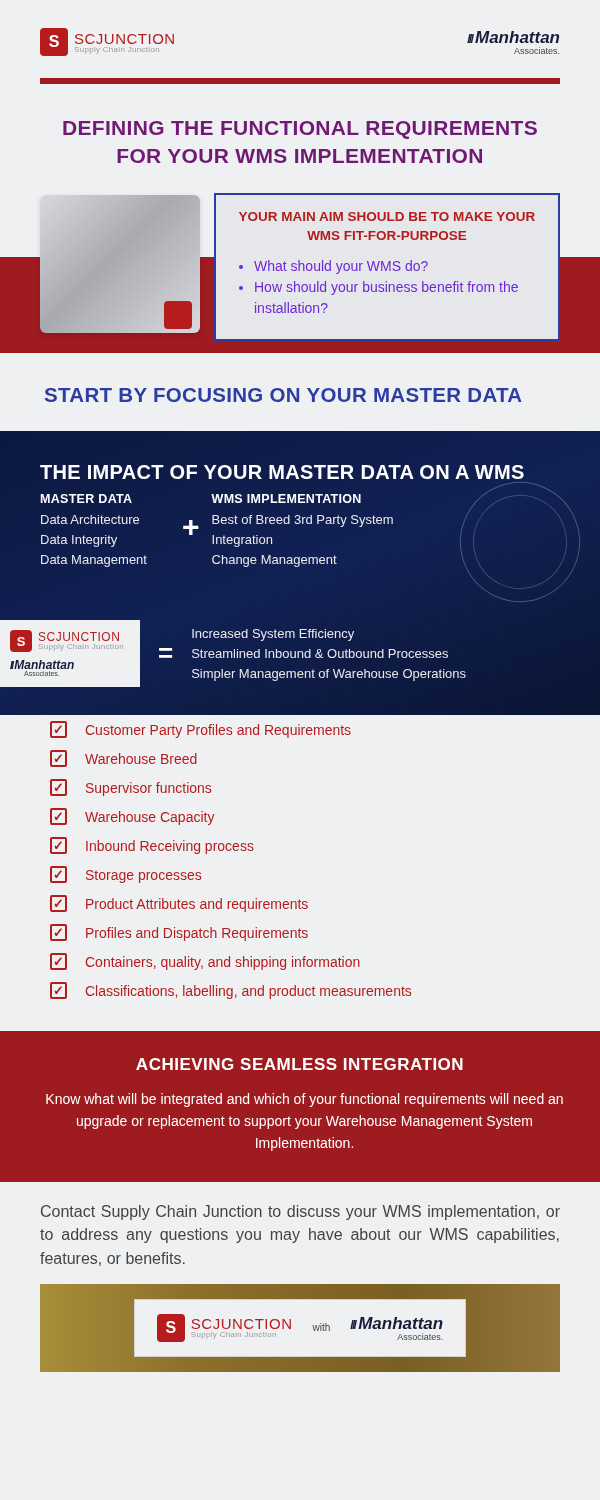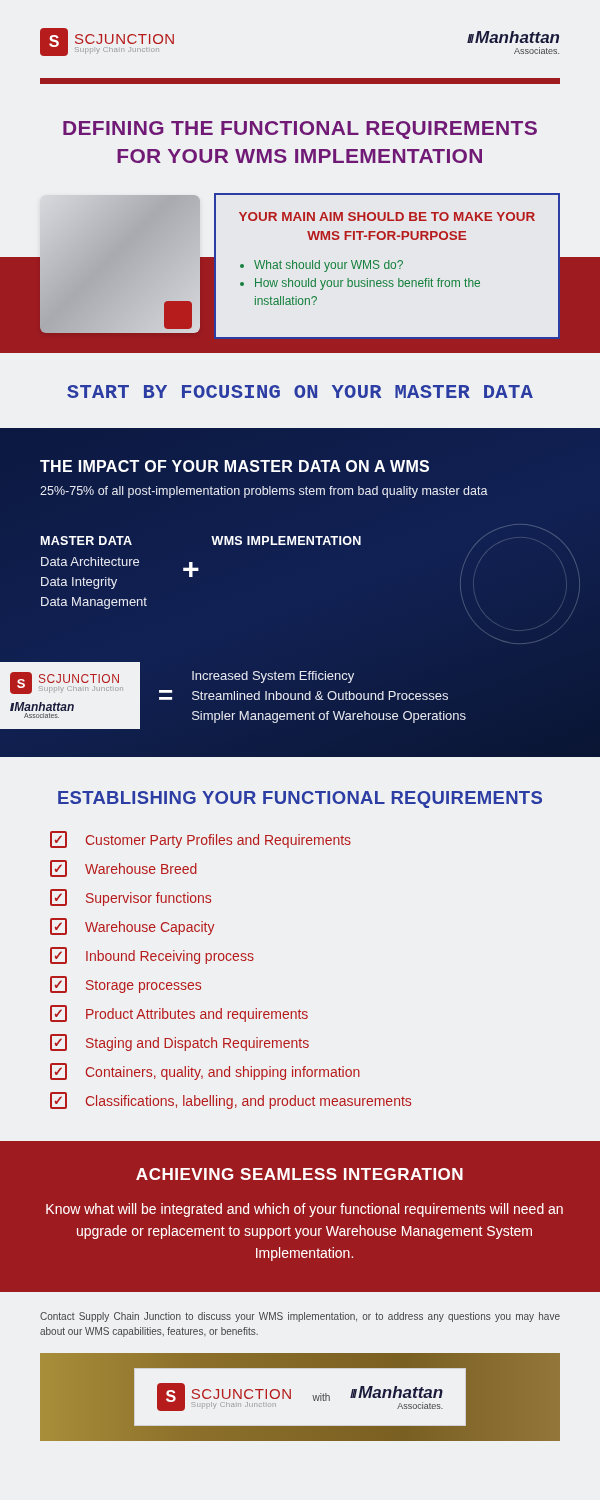--- a/index.html
+++ b/index.html
@@ -18,28 +18,28 @@
   .logo-man .m2 { font-size:9px; color:#444; display:block; text-align:right; margin-top:-2px; }
   .redbar { height:6px; background:#9e1b20; margin:12px 40px 0; }
   
   .title { text-align:center; color:#701a75; font-weight:bold; font-size:21px; line-height:1.35; padding:30px 40px 22px; letter-spacing:0.3px; }
   
   .aim-outer { position:relative; padding-bottom:28px; }
   .aim-red { position:absolute; left:0; right:0; top:64px; height:96px; background:#9e1b20; }
   .aim-row { position:relative; display:flex; padding:0 40px; gap:14px; align-items:flex-start; }
   .aim-img { width:160px; height:138px; background:linear-gradient(135deg,#d7d9dd 0%,#a8aab0 45%,#d7d9dd 100%); border-radius:6px; margin-top:2px; box-shadow:0 2px 5px rgba(0,0,0,0.15); position:relative; }
   .aim-img:after{ content:""; position:absolute; bottom:4px; right:8px; width:28px; height:28px; background:#b71c1c; border-radius:4px; }
-  .aim-box { flex:1; border:2px solid #2c3da3; background:#e6e7ea; padding:12px 16px 27px; }
+  .aim-box { flex:1; border:2px solid #2c3da3; background:#e6e7ea; padding:12px 16px 20px; }
   .aim-box h3 { color:#b71c1c; font-size:13.5px; text-align:center; line-height:1.45; margin-bottom:10px; }
-  .aim-box ul { list-style:disc; padding-left:22px; font-size:12px; color:#15803d; line-height:1.5; }
-  
-  .focus { text-align:center; color:#2c3da3; font-weight:bold; font-size:20.5px; padding:14px 44px 24px; letter-spacing:0.3px;font-family:Liberation Mono, monospace; }
+  .aim-box ul { list-style:disc; padding-left:22px; font-size:14px; color:#6d28d9; line-height:1.5; }
+  
+  .focus { color:#2c3da3; font-weight:bold; font-size:20.5px; padding:14px 44px 24px; letter-spacing:0.3px; }
   
   .impact { background:linear-gradient(160deg,#0b1840 0%,#112154 50%,#0a1533 100%); color:#fff; padding:30px 40px 0; }
-  .impact h2 { font-size:16px; font-weight:bold; letter-spacing:0.3px; margin-bottom:8px; }
+  .impact h2 { font-size:20px; font-weight:bold; letter-spacing:0.3px; margin-bottom:8px; }
   .impact .stat { font-size:12.5px; color:#e8e8ee; margin-bottom:36px; }
   .impact .cols { display:flex; align-items:flex-start; gap:12px; position:relative; }
   .impact .col h4 { font-size:12.5px; font-weight:bold; margin-bottom:4px; letter-spacing:0.3px; }
   .impact .col p { font-size:13px; line-height:1.55; color:#e8e8ee; }
   .impact .plus { font-size:30px; font-weight:bold; color:#fff; margin-top:18px; }
   .impact .col1 { width:130px; }
   .impact .col2 { flex:1; }
   .impact .orbit { position:absolute; right:-20px; top:-10px; width:120px; height:120px; border:1px solid rgba(255,255,255,0.25); border-radius:50%; transform:rotate(-20deg); }
   .impact .orbit:before { content:""; position:absolute; inset:12px; border:1px solid rgba(255,255,255,0.2); border-radius:50%; }
   .impact-eq-row { display:flex; align-items:center; gap:18px; margin-top:50px; }
@@ -56,21 +56,21 @@
   .establish-h { text-align:center; color:#2c3da3; font-weight:bold; font-size:18.5px; padding:30px 40px 16px; letter-spacing:0.3px; }
   .check-list { padding:0 50px 26px; }
   .check-item { display:flex; align-items:center; gap:18px; padding:6px 0; }
   .check-item .cb { width:17px; height:17px; border:2px solid #b71c1c; border-radius:2px; display:flex; align-items:center; justify-content:center; color:#b71c1c; font-size:13px; font-weight:bold; flex-shrink:0; }
   .check-item span.label { color:#b71c1c; font-size:14px; }
   
   .integ { background:#9e1b20; color:#fff; text-align:center; padding:24px 36px 28px; }
   .integ h3 { font-size:17px; font-weight:bold; letter-spacing:0.5px; margin-bottom:14px; }
   .integ p { font-size:14px; line-height:1.55;margin-left:9px; }
   
-  .contact { font-size:10px; color:#444; text-align:justify; padding:18px 40px 14px; line-height:1.45; }
+  .contact { font-size:16px; color:#444; text-align:justify; padding:18px 40px 14px; line-height:1.45; }
   
   .footer { margin:0 40px 30px; position:relative; height:88px; background:linear-gradient(90deg,#a88d3a 0%,#8b6f2a 30%,#7a5f22 70%,#93773a 100%); display:flex; align-items:center; justify-content:center; }
   .footer-inner { background:#eef0f2; border:1px solid #d0d0d5; padding:14px 22px; display:flex; align-items:center; gap:20px; }
   .footer-inner .with { font-size:10px; color:#444; }
 </style>
 </head>
 <body>
 
 <div class="wrap">
 
@@ -102,31 +102,33 @@
           <li>How should your business benefit from the installation?</li>
         </ul>
       </div>
     </div>
   </div>
 
   <div class="focus">START BY FOCUSING ON YOUR MASTER DATA</div>
 
   <div class="impact">
     <h2>THE IMPACT OF YOUR MASTER DATA ON A WMS</h2>
-    <div class="stat">25%-75% of all post-implementation problems stem from bad quality master data</div>
     <div class="cols">
       <div class="col col1">
         <h4>MASTER DATA</h4>
         <p style="white-space:pre-line">Data Architecture
 Data Integrity
 Data Management</p>
       </div>
       <div class="plus">+</div>
       <div class="col col2">
         <h4>WMS IMPLEMENTATION</h4>
+        <p style="white-space:pre-line">Best of Breed 3rd Party System
+Integration
+Change Management</p>
       </div>
       <div class="orbit"></div>
     </div>
     <div class="impact-eq-row">
       <div class="minilogo">
         <div class="logo-scj">
           <div class="mark">S</div>
           <div class="txt">
             <div class="t1">SCJUNCTION</div>
             <div class="t2">Supply Chain Junction</div>
@@ -136,21 +138,20 @@
         <div class="man2">Associates.</div>
       </div>
       <div class="eq">=</div>
       <div class="results" style="white-space:pre-line">Increased System Efficiency
 Streamlined Inbound &amp; Outbound Processes
 Simpler Management of Warehouse Operations</div>
     </div>
     <div class="impact-spacer"></div>
   </div>
 
-  <div class="establish-h">ESTABLISHING YOUR FUNCTIONAL REQUIREMENTS</div>
   <div class="check-list" id="req-list">
       <div class="check-item">
         <div class="cb">✓</div>
         <span class="label">Customer Party Profiles and Requirements</span>
       </div>
       <div class="check-item">
         <div class="cb">✓</div>
         <span class="label">Warehouse Breed</span>
       </div>
       <div class="check-item">
@@ -168,21 +169,21 @@
       <div class="check-item">
         <div class="cb">✓</div>
         <span class="label">Storage processes</span>
       </div>
       <div class="check-item">
         <div class="cb">✓</div>
         <span class="label">Product Attributes and requirements</span>
       </div>
       <div class="check-item">
         <div class="cb">✓</div>
-        <span class="label">Staging and Dispatch Requirements</span>
+        <span class="label">Profiles and Dispatch Requirements</span>
       </div>
       <div class="check-item">
         <div class="cb">✓</div>
         <span class="label">Containers, quality, and shipping information</span>
       </div>
       <div class="check-item">
         <div class="cb">✓</div>
         <span class="label">Classifications, labelling, and product measurements</span>
       </div>
     </div>

